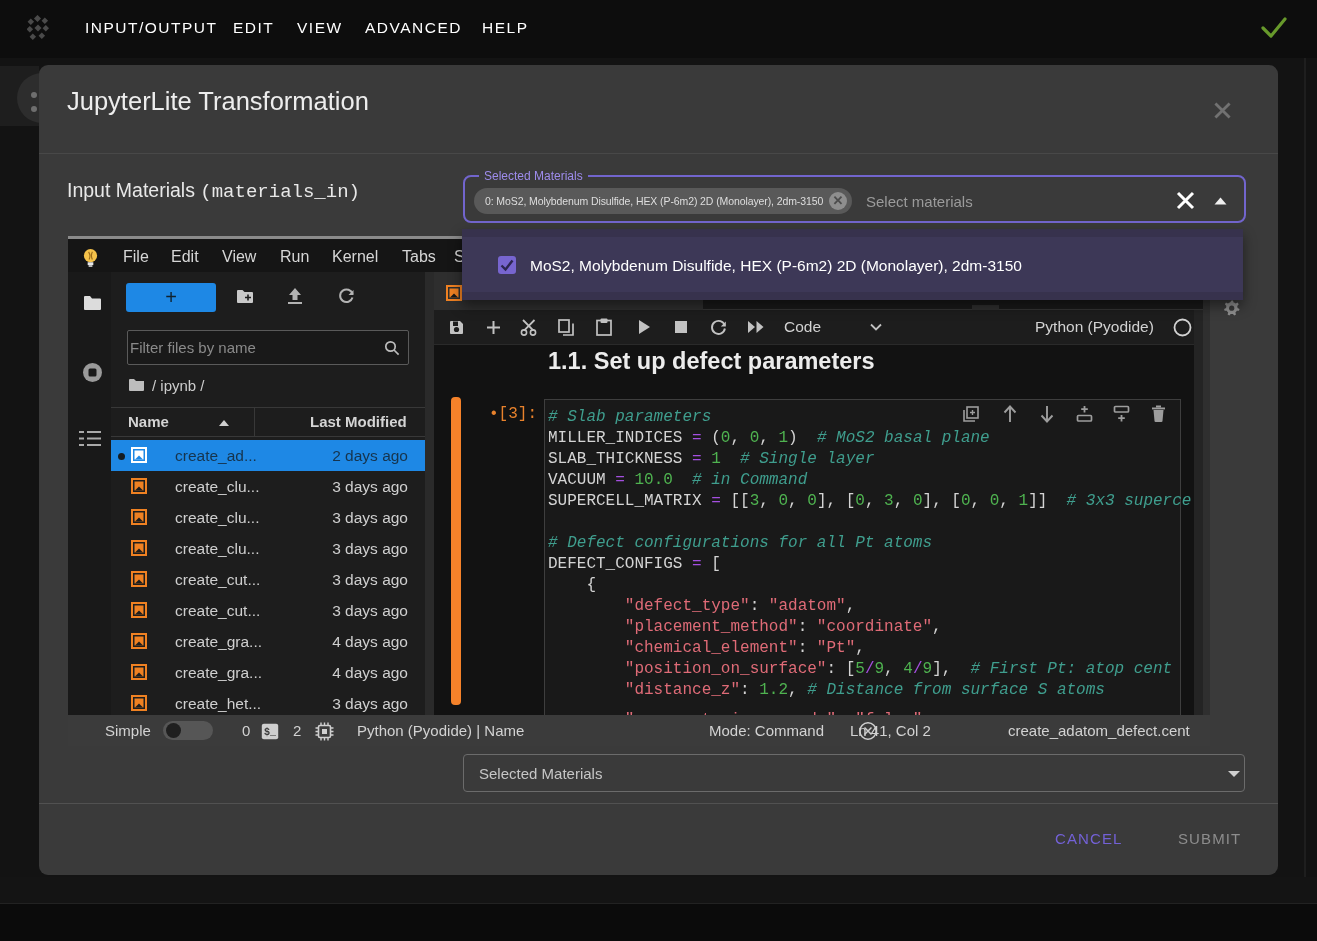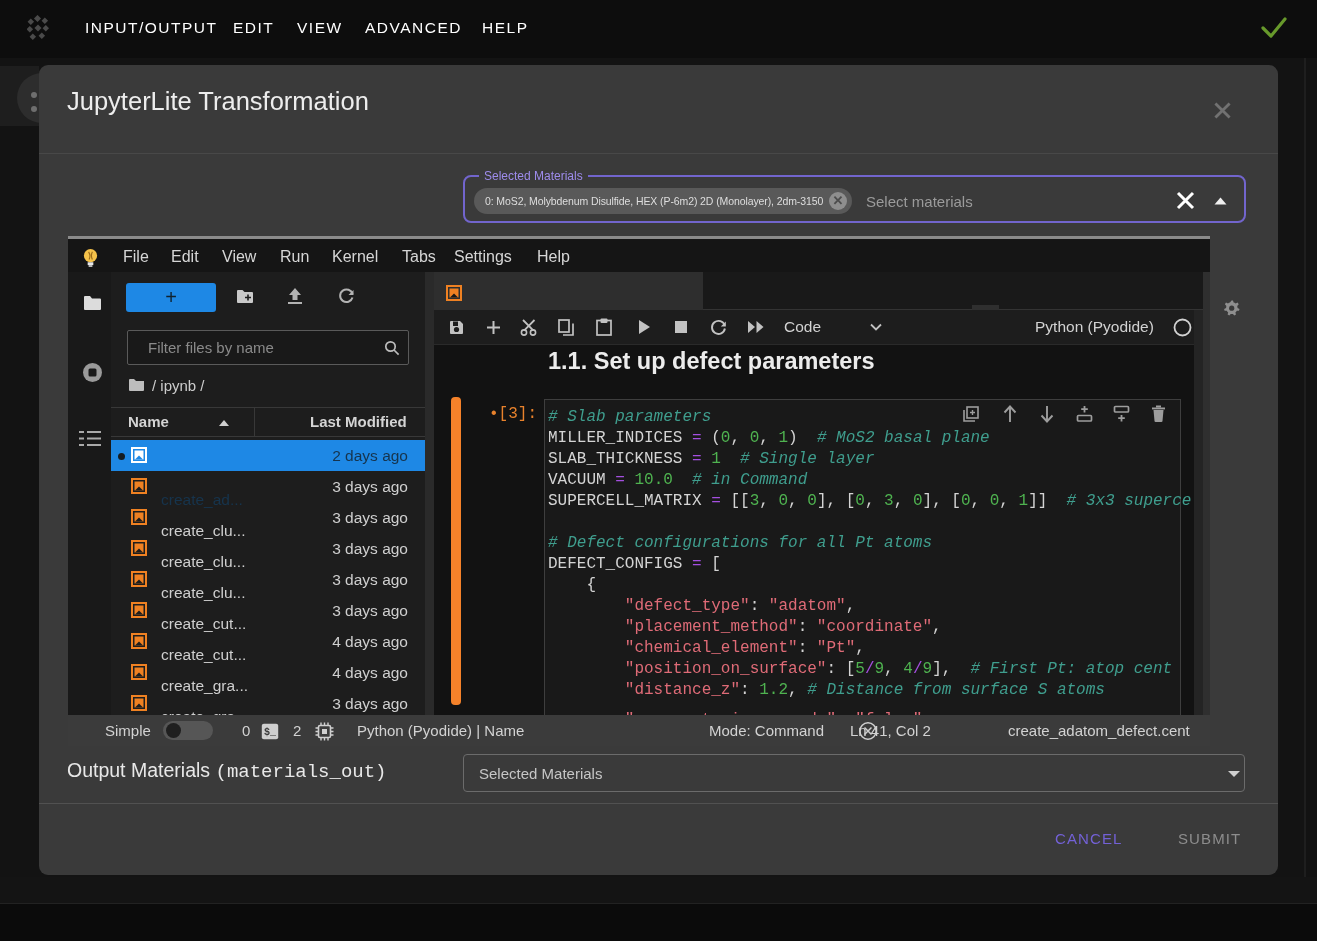--- a/index.html
+++ b/index.html
@@ -52,26 +52,26 @@
   #jp-topline { position:absolute; left:0; top:0; width:1142px; height:3px; background:#8a8a8a; }
   .jpmenu { position:absolute; top:9px; font-size:16px; color:#d6d6d6; }
   #jp-sidebar { position:absolute; left:0; top:36px; width:43px; height:443px; background:#191919; }
   #jp-files { position:absolute; left:43px; top:36px; width:314px; height:443px; background:#1d1d1d; }
   #jp-splitter { position:absolute; left:357px; top:36px; width:9px; height:443px; background:#2a2a2a; }
   #jp-nb { position:absolute; left:366px; top:36px; width:776px; height:443px; background:#6d28d9; overflow:hidden; }
   #jp-status { position:absolute; left:0; top:479px; width:1142px; height:31px; background:#3b3b3b; color:#d2d2d2; font-size:15px; }
 
   
   #fb-newbtn { position:absolute; left:15px; top:11px; width:90px; height:29px; background:#1e88e5; border-radius:3px; color:#10222f; text-align:center; line-height:28px; font-size:20px; }
-  #fb-search { position:absolute; left:16px; top:58px; width:282px; height:35px; background:#191919; border:1px solid #5a5a5a; border-radius:2px; color:#8a8a8a; font-size:15px; line-height:33px; padding-left:20px; }
+  #fb-search { position:absolute; left:16px; top:58px; width:282px; height:35px; background:#191919; border:1px solid #5a5a5a; border-radius:2px; color:#8a8a8a; font-size:15px; line-height:33px; padding-left:2px; }
   #fb-crumb { position:absolute; left:41px; top:105px; font-size:15px; color:#cccccc; }
   #fb-headrow { position:absolute; left:0; top:135px; width:314px; height:30px; border-top:1px solid #383838; border-bottom:1px solid #383838; font-weight:700; font-size:15px; color:#d4d4d4; }
   .fb-row { position:absolute; left:0; width:314px; height:31px; font-size:15.5px; color:#cfcfcf; }
   .fb-row.sel { background:#1e88e5; color:#16344d; }
-  .fb-name { position:absolute; left:50px; top:7px;margin-top:44px; }
+  .fb-name { position:absolute; left:64px; top:7px; }
   .fb-date { position:absolute; right:17px; top:7px; }
   .fb-icon { position:absolute; left:20px; top:7px; width:16px; height:16px; }
   .seldot { position:absolute; left:7px; top:13px; width:7px; height:7px; border-radius:50%; background:#141c22; }
 
   
   #nb-tabbar { position:absolute; left:0; top:0; width:776px; height:38px; background:#191919; border-bottom:1px solid #333; }
   #nb-tab1 { position:absolute; left:0; top:0; width:269px; height:38px; background:#2e2e2e; }
   #nb-toolbar { position:absolute; left:0; top:38px; width:768px; height:35px; background:#1d1d1d; border-bottom:1px solid #2a2a2a; }
   #nb-content { position:absolute; left:0; top:73px; width:768px; height:402px; background:#121212; }
   #nb-scroll { position:absolute; left:760px; top:38px; width:9px; height:443px; background:#242424; }
@@ -127,21 +127,21 @@
   <div id="bg-bottom1" class="abs"></div>
   <div id="bg-bottom-line" class="abs"></div>
   <div id="bg-bottom2" class="abs"></div>
 
   <div id="dialog" class="abs">
     <div id="dlg-title">JupyterLite Transformation</div>
     <svg id="dlg-close" viewBox="0 0 18 18">
         <path d="M1.5 1.5 L16.5 16.5 M16.5 1.5 L1.5 16.5" stroke="#717171" stroke-width="3" fill="none"></path>
       </svg>
     <div id="dlg-header-div"></div>
-    <div class="iolabel abs" style="left:28px;top:694px">Output Materials <span class="mono">(materials_out)</span></div>
+    <div class="iolabel abs" style="left:28px;top:114px">Input Materials <span class="mono">(materials_in)</span></div>
     <div id="dlg-footer-div"></div>
     <div class="dlg-btn" style="left:1016px;color:#7361d6">CANCEL</div>
     <div class="dlg-btn" style="left:1139px;color:#8d8d8d">SUBMIT</div>
   </div>
 
   <div id="jp" class="abs">
     <div id="jp-topline"></div>
     <div id="jp-menubar">
       <svg class="abs" style="left:14px;top:9px" width="17" height="20" viewBox="0 0 18 21">
         <circle cx="9" cy="8" r="7" fill="#f5c24a"></circle>
@@ -432,20 +432,28 @@
   <div id="fld" class="abs"></div>
   <div id="fld-label" class="abs">Selected Materials</div>
   <div id="chip" class="abs">0: MoS2, Molybdenum Disulfide, HEX (P-6m2) 2D (Monolayer), 2dm-3150<div id="chip-x">✕</div></div>
   <div id="sel-ph" class="abs">Select materials</div>
   <svg class="abs" style="left:1176px;top:191px;z-index:5" width="19" height="19" viewBox="0 0 19 19">
       <path d="M2 2 L17 17 M17 2 L2 17" stroke="#fff" stroke-width="3" fill="none"></path>
     </svg>
   <svg class="abs" style="left:1214px;top:197px;z-index:5" width="13" height="8" viewBox="0 0 13 8">
       <path d="M6.5 0.5 L12.5 7.5 L0.5 7.5 Z" fill="#efefef"></path>
     </svg>
+  <div id="ddpanel" class="abs">
+    <div id="ddrow">
+      <div id="ddcheck"><svg width="18" height="18" viewBox="0 0 18 18">
+            <path d="M3.5 9.5 L7.5 13.5 L14.5 4.5" stroke="#2c2650" stroke-width="2.4" fill="none"></path>
+          </svg></div>
+      <div id="ddtext">MoS2, Molybdenum Disulfide, HEX (P-6m2) 2D (Monolayer), 2dm-3150</div>
+    </div>
+  </div>
 
   <div id="outfld" class="abs">
     <div id="outfld-text">Selected Materials</div>
     <svg class="abs" style="left:763px;top:15px" width="14" height="8" viewBox="0 0 14 8">
         <path d="M1 1 L7 7 L13 1 Z" fill="#cfcfcf"></path>
       </svg>
   </div>
 </div>
 
 </body></html>

